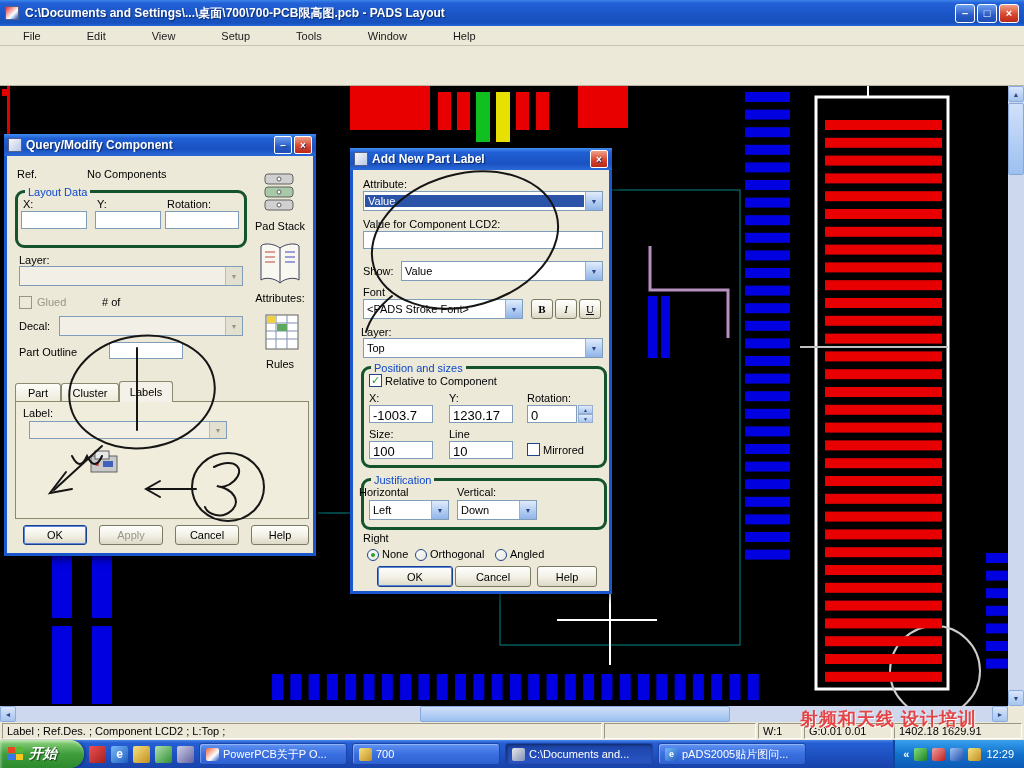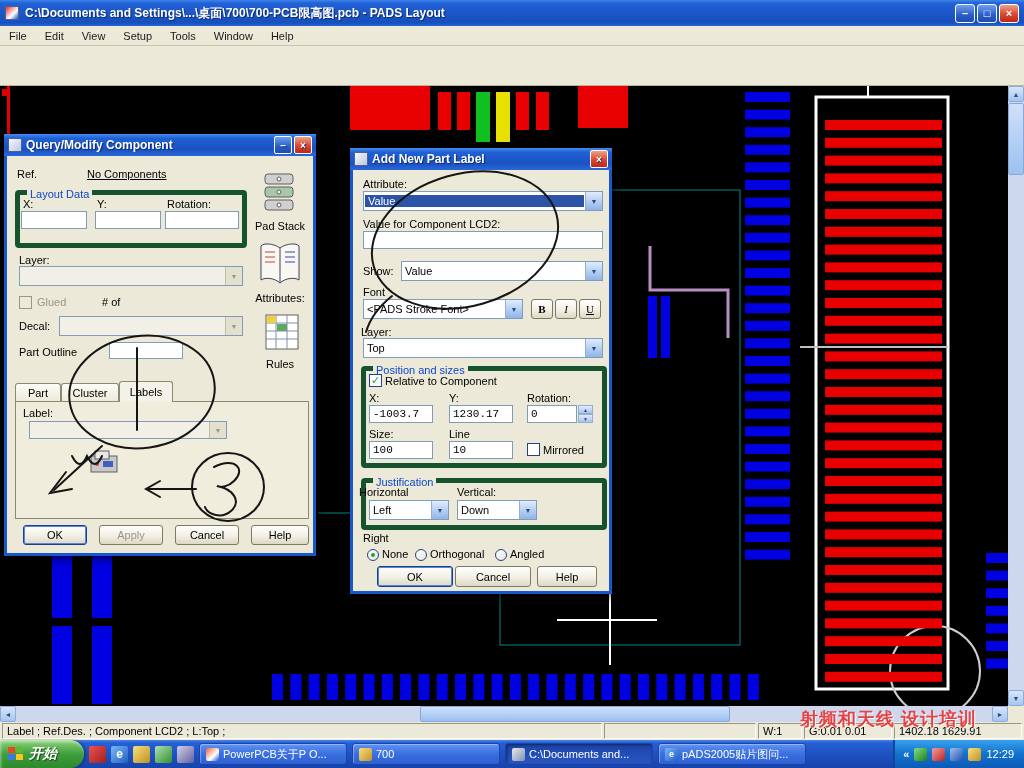--- a/index.html
+++ b/index.html
@@ -13,42 +13,42 @@
     background:linear-gradient(180deg,#3d86ec 0%,#2261d6 12%,#1b55c6 55%,#1650bd 88%,#2466d8 100%);
     display:flex;align-items:center;padding:0 5px;color:#fff;}
   .titlebar .title{font-weight:bold;font-size:12px;margin-left:6px;flex:1;text-shadow:1px 1px 1px #0a2a6a;
     white-space:nowrap;overflow:hidden;}
   .winbtn{width:20px;height:19px;margin-left:2px;border:1px solid #fff;border-radius:3px;
     display:flex;align-items:center;justify-content:center;color:#fff;font-size:11px;font-weight:bold;
     background:linear-gradient(180deg,#6ea0f0,#2a5cc8 60%,#1c4cb4);}
   .winbtn.close{background:linear-gradient(180deg,#f0a088,#d84830 55%,#b82818);}
   .menubar{position:absolute;left:0;top:26px;width:1024px;height:20px;background:#ece9d8;
     border-bottom:1px solid #c8c4b0;display:flex;align-items:center;}
-  .menuitem{padding:2px 9px;color:#1a1a1a;text-align:right;}
+  .menuitem{padding:2px 23px;color:#1a1a1a;text-align:right;}
   .toolbar{position:absolute;left:0;top:46px;width:1024px;height:40px;background:#ece9d8;
     border-bottom:1px solid #b8b4a0;}
   .ti{position:absolute;top:54px;width:24px;height:24px;display:flex;align-items:center;justify-content:center;}
   .ti.selected{top:52px;width:28px;height:28px;border:1px solid #9a9684;background:#dcd8c6;
     box-shadow:inset 1px 1px 2px rgba(0,0,0,.25);}
   .tsep{position:absolute;top:52px;width:2px;height:28px;border-left:1px solid #c2beaa;border-right:1px solid #fdfdf8;}
   .tglyph{font-size:16px;font-weight:bold;line-height:1;}
   
-  .input{position:absolute;background:#fff;border:1px solid #7f9db9;font-size:11px;padding:2px 3px;overflow:hidden;white-space:nowrap;font-family:Liberation Mono, monospace;}
+  .input{position:absolute;background:#fff;border:1px solid #7f9db9;font-size:13px;padding:2px 3px;overflow:hidden;white-space:nowrap;}
   .combo{position:absolute;background:#fff;border:1px solid #7f9db9;display:flex;align-items:center;font-size:11px;overflow:hidden;}
   .combo .val{flex:1;padding:0 3px;white-space:nowrap;overflow:hidden;}
   .combo .arrow{width:17px;align-self:stretch;background:linear-gradient(180deg,#e0ecfc,#b8d0f2 50%,#90b4e8);
     border-left:1px solid #98aed0;display:flex;align-items:center;justify-content:center;font-size:7px;color:#2a4a8c;}
   .combo.sel .val{background:#2b53a8;color:#fff;margin:1px;}
   .combo.disabled{background:#f2f0e6;}
   .combo.disabled .arrow{background:#e4e0d0;color:#9a9686;border-left-color:#c0bcac;}
   .btn{position:absolute;background:linear-gradient(180deg,#fefefe,#f2f0e4 55%,#dcd8c6);
     border:1px solid #7b7b63;border-radius:3px;display:flex;align-items:center;justify-content:center;font-size:11px;}
   .btn.focused{border:1px solid #16408c;box-shadow:0 0 0 1px #5c84d8 inset;}
   .btn.disabled{color:#9a9686;}
-  .group{position:absolute;border:5px solid #14532d;border-radius:4px;}
+  .group{position:absolute;border:3px solid #14532d;border-radius:9px;}
   .legend{position:absolute;top:-7px;left:7px;background:#ece9d8;padding:0 3px;color:#0c48c8;font-size:11px;white-space:nowrap;}
   .cb{position:absolute;width:13px;height:13px;background:#fff;border:1px solid #20438c;
     display:flex;align-items:center;justify-content:center;font-size:11px;font-weight:bold;color:#21a121;line-height:1;}
   .cb.disabled{background:#ece9d8;border-color:#9a9686;}
   .radio{position:absolute;width:12px;height:12px;border:1px solid #20438c;border-radius:50%;
     background:linear-gradient(135deg,#fff,#e6e6da);}
   .radio.sel::after{content:"";position:absolute;left:3px;top:3px;width:4px;height:4px;border-radius:50%;background:#2ca02c;}
   .spinner{position:absolute;width:15px;display:flex;flex-direction:column;}
   .spinner span{flex:1;background:linear-gradient(180deg,#e0ecfc,#a8c4ee);border:1px solid #98aed0;
     font-size:5px;color:#2a4a8c;display:flex;align-items:center;justify-content:center;}
@@ -352,21 +352,21 @@
 
   <div class="dialog" style="left:4px;top:134px;width:312px;height:422px;z-index:10;">
     <div class="dlg-title">
       <span class="dlg-ico"></span>
       <span class="t">Query/Modify Component</span>
       <span class="dbtn">–</span>
       <span class="dbtn close">×</span>
     </div>
     <div class="dlg-body" style="height:394px;">
       <span class="lbl" style="left:10px;top:12px;">Ref.</span>
-      <span class="lbl" style="left:80px;top:12px;text-decoration:underline;">No Components</span>
+      <span class="lbl" style="left:80px;top:12px;">No Components</span>
 
       <div class="group" style="left:8px;top:34px;width:232px;height:58px;">
         <span class="legend">Layout Data</span>
       </div>
       <span class="lbl" style="left:16px;top:42px;">X:</span>
       <span class="lbl" style="left:90px;top:42px;">Y:</span>
       <span class="lbl" style="left:160px;top:42px;">Rotation:</span>
       <div class="input" style="left:14px;top:55px;width:66px;height:18px;"></div>
       <div class="input" style="left:88px;top:55px;width:66px;height:18px;"></div>
       <div class="input" style="left:158px;top:55px;width:74px;height:18px;"></div>

